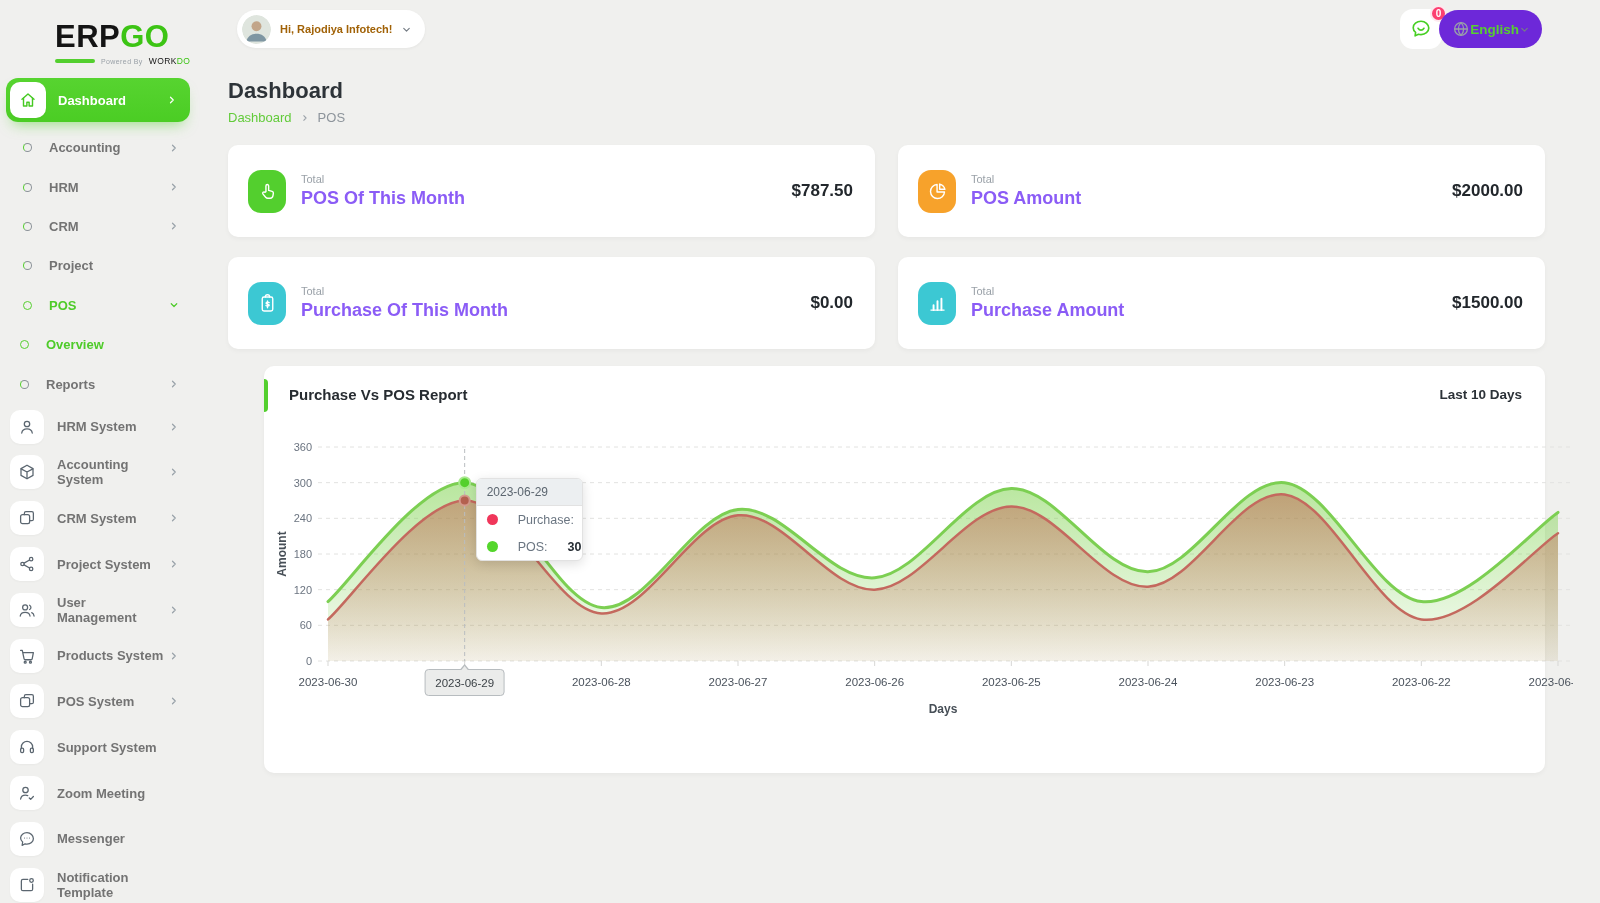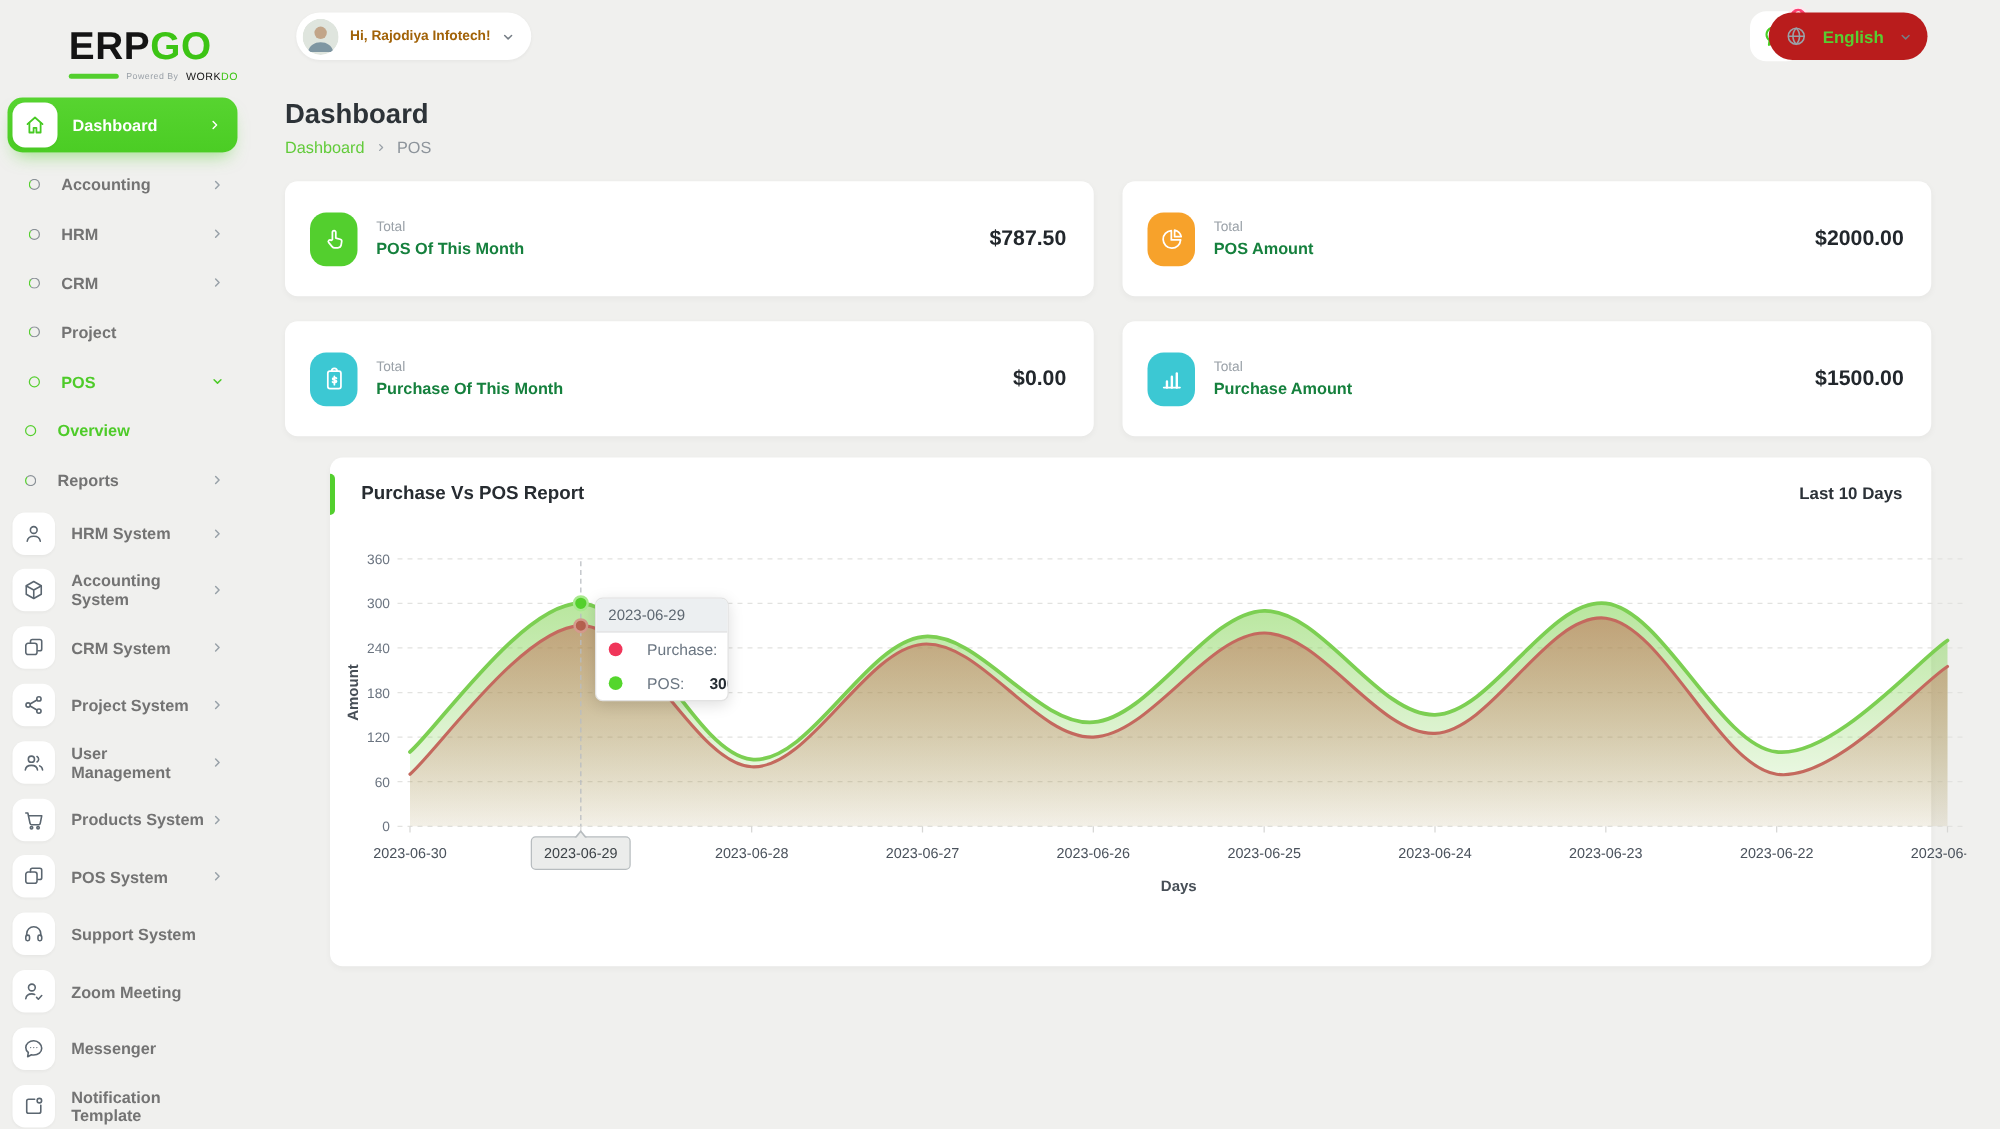--- a/index.html
+++ b/index.html
@@ -32,22 +32,22 @@
   .greeting { font-size:11px; font-weight:600; color:#a16207; }
   .chev-sm { width:11px; height:11px; color:#757d85; }
 
   .notify-btn { position:absolute; right:158px; top:9px; width:42px; height:40px; background:#fff;
     border-radius:13px; display:flex; align-items:center; justify-content:center; cursor:pointer; }
   .notify-btn .bubble { width:22px; height:22px; color:#46cf23; }
   .badge { position:absolute; top:-4px; right:-5px; min-width:17px; height:17px; border-radius:9px;
     background:#fc4071; color:#fff; font-size:10px; font-weight:700; display:flex; align-items:center;
     justify-content:center; border:2px solid #fde9ef; }
 
-  .lang-pill { position:absolute; right:58px; top:10px; height:38px; background:#b91c1c;
-    border-radius:19px; display:flex; align-items:center; gap:12px; padding:0 12px 0 13px; cursor:pointer; }
+  .lang-pill { position:absolute; right:58px; top:10px; height:38px; background:#6d28d9;
+    border-radius:19px; display:flex; align-items:center; gap:0; padding:0 12px 0 13px; cursor:pointer; }
   .lang-pill .globe { width:18px; height:18px; color:#9aa1a8; }
   .lang-label { font-size:13.5px; font-weight:600; color:#58ce31; }
 
   
   .sidebar { position:absolute; left:0; top:78px; width:196px; }
   .dash-pill { margin:0 6px 6px 6px; height:44px; background:linear-gradient(180deg,#57d430,#4bcd24);
     border-radius:12px; display:flex; align-items:center; padding:0 12px 0 4px; cursor:pointer;
     box-shadow:0 8px 14px -6px rgba(84,208,46,.55); }
   .dash-pill .icon-box { background:#fff; color:#46c922; margin-right:12px; width:36px; height:36px; }
   .dash-pill .lbl { color:#fff; font-size:13px; font-weight:700; flex:1; }
@@ -77,21 +77,21 @@
   .bc-sep { width:10px; height:10px; color:#9aa1a8; }
   .bc-cur { color:#8d949b; }
 
   .cards { display:grid; grid-template-columns:1fr 1fr; gap:20px 23px; margin-top:20px; }
   .card { background:#fff; border-radius:10px; height:92px; display:flex; align-items:center;
     padding:0 22px 0 20px; box-shadow:0 2px 5px rgba(30,30,30,.04); }
   .card-icon { width:38px; height:43px; border-radius:13px; color:#fff; display:flex;
     align-items:center; justify-content:center; margin-right:15px; flex:none; }
   .card-icon .ic { width:21px; height:21px; }
   .card-kicker { font-size:11px; color:#9aa1a8; }
-  .card-title { font-size:13px; font-weight:700; color:#15803d; margin-top:3px; }
+  .card-title { font-size:18px; font-weight:700; color:#8b5cf6; margin-top:3px; }
   .card-value { margin-left:auto; font-size:17px; font-weight:700; color:#22272c; }
 
   .report-card { margin-top:17px; background:#fff; border-radius:10px; height:407px;
     position:relative; box-shadow:0 2px 5px rgba(30,30,30,.04);margin-left:36px; }
   .report-accent { position:absolute; left:0; top:13px; width:4px; height:33px; background:#53cf2e;
     border-radius:0 4px 4px 0; }
   .report-head { display:flex; justify-content:space-between; align-items:center; padding:20px 23px 0 25px; }
   .report-title { font-size:15px; font-weight:700; color:#272c31; }
   .report-range { font-size:13.5px; font-weight:700; color:#2c3238; }
 

